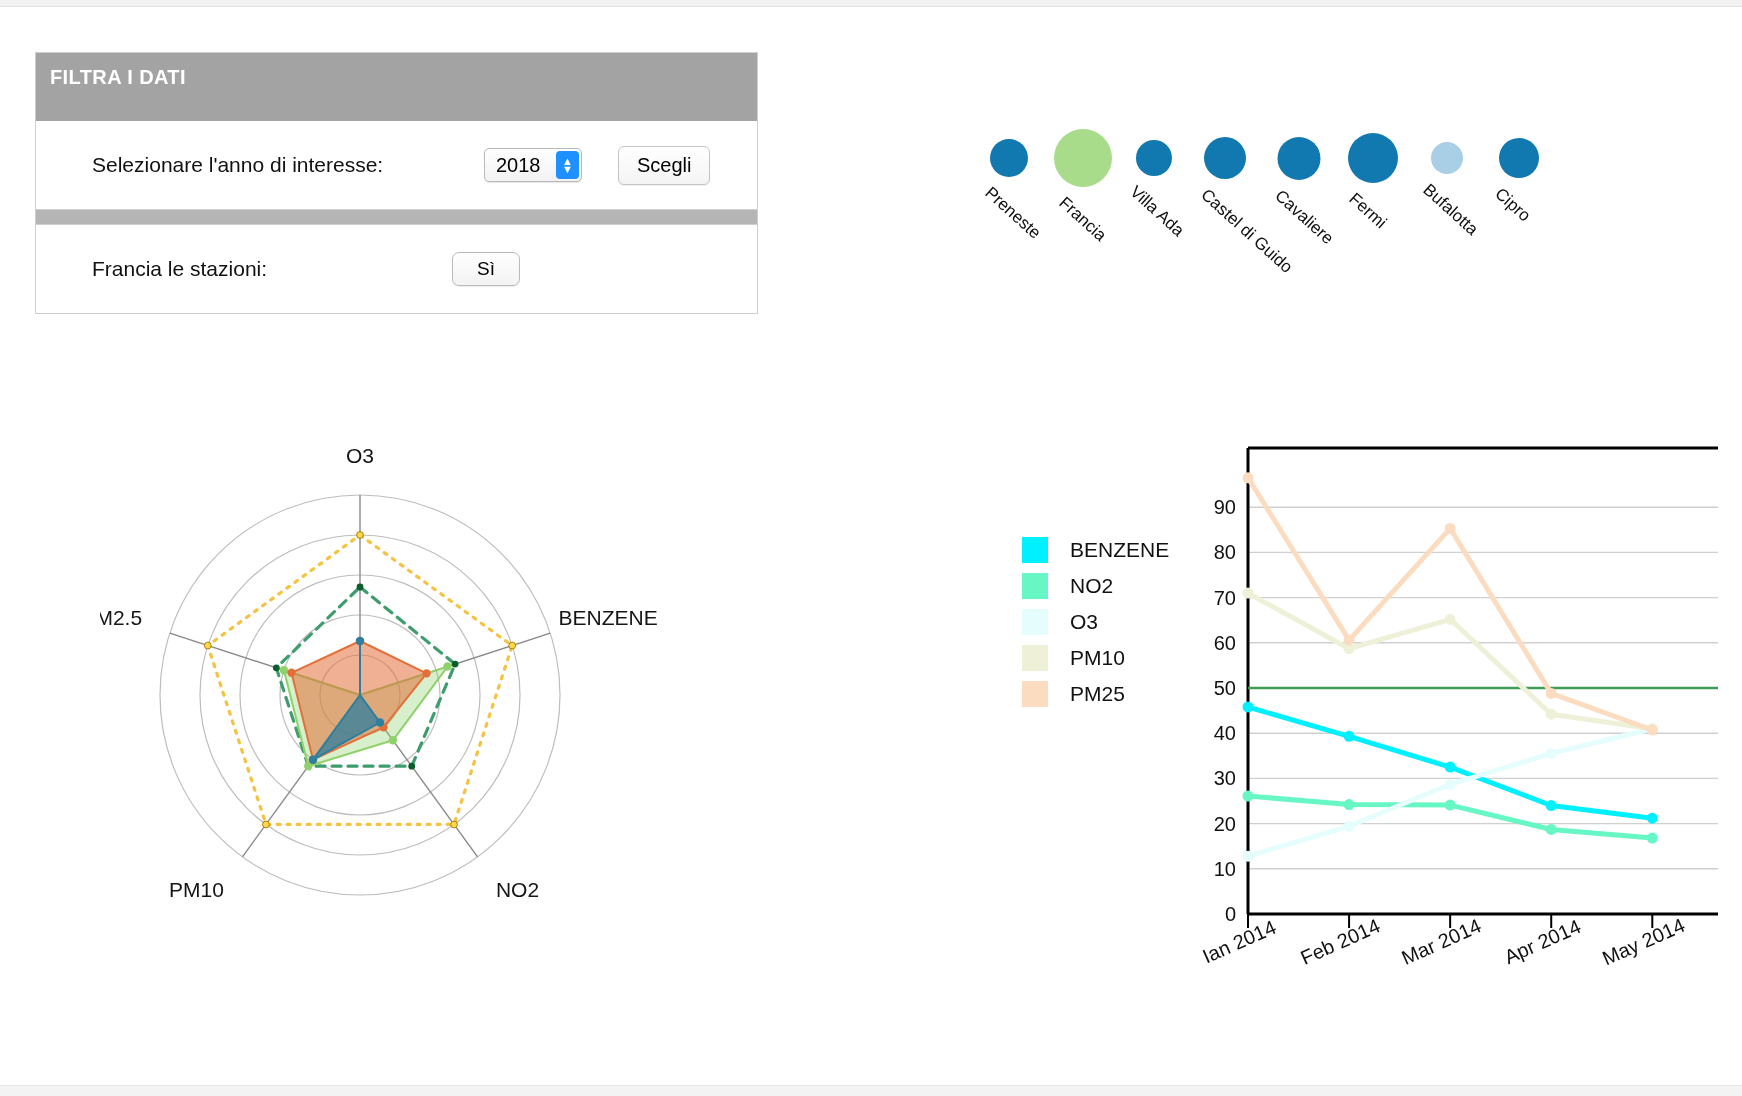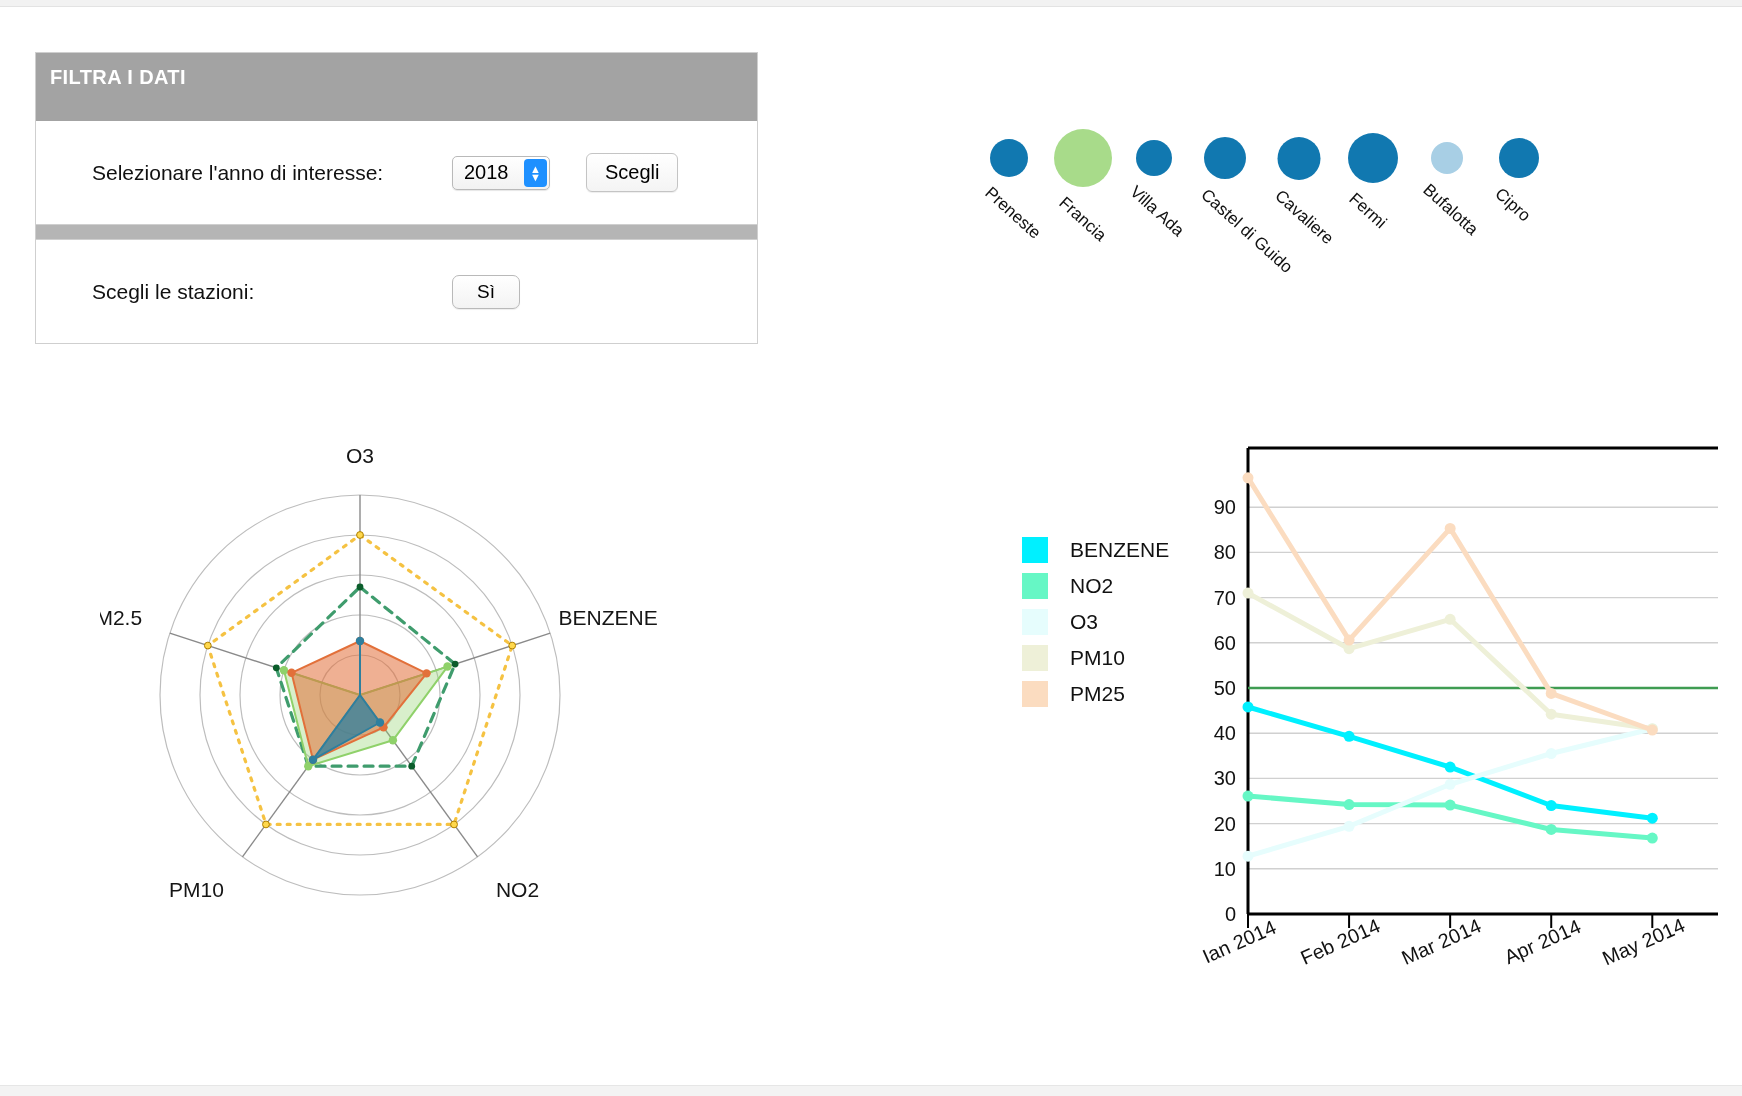--- a/index.html
+++ b/index.html
@@ -28,38 +28,39 @@
     box-sizing:border-box;
   }
   #filter-header{
     background:#a3a3a3;color:#ffffff;
     font-weight:bold;font-size:20px;letter-spacing:.4px;
     padding:13px 0 27px 14px;height:28px;box-sizing:content-box;
   }
   .filter-row{
     display:flex;align-items:center;
     padding:0 0 0 56px;
-    height:103px;
+    height:88px;
     box-sizing:border-box;
     background:#ffffff;
   }
   .filter-row .lbl{
     font-size:21px;color:#111;
     width:360px;
   }
   .divider{
     height:14px;background:#b5b5b5;border-top:1px solid #cfcfcf;border-bottom:1px solid #cfcfcf;
   }
   
   .mac-select{
     position:relative;display:inline-flex;align-items:center;
     height:34px;width:98px;border:1px solid #b9b9b9;border-radius:5px;
     background:linear-gradient(#ffffff,#f2f2f2);
     box-shadow:0 1px 1px rgba(0,0,0,.10);
     box-sizing:border-box;
+    margin-left:32px;
   }
   .mac-select .val{
     font-size:20px;color:#000;padding-left:11px;
   }
   .mac-select .stepper{
     position:absolute;right:2px;top:2px;width:23px;height:28px;
     border-radius:4px;background:#1e90ff;
     display:flex;flex-direction:column;align-items:center;justify-content:center;
     color:#fff;line-height:8px;font-size:11px;
   }
@@ -153,21 +154,21 @@
         <span>▲</span>
           <span>▼</span>
       </span>
     </div>
     <button id="scegli-btn" class="btn">Scegli</button>
   </div>
 
   <div class="divider"></div>
 
   <div class="filter-row">
-    <div class="lbl">Scegli le stazioni:</div>
+    <div class="lbl">Francia le stazioni:</div>
     <button class="btn-small">Sì</button>
   </div>
 </div>
 
 <div id="stations">
     <div class="station" style="left: 48px; width: 1px;">
       <div class="bubble" style="width: 38px; height: 38px; background: rgb(17, 120, 176); top: 11px;"></div>
       <div class="st-label" style="left: -14px; top: 55px;">Preneste</div>
     </div>
     <div class="station" style="left: 122px; width: 1px;">

